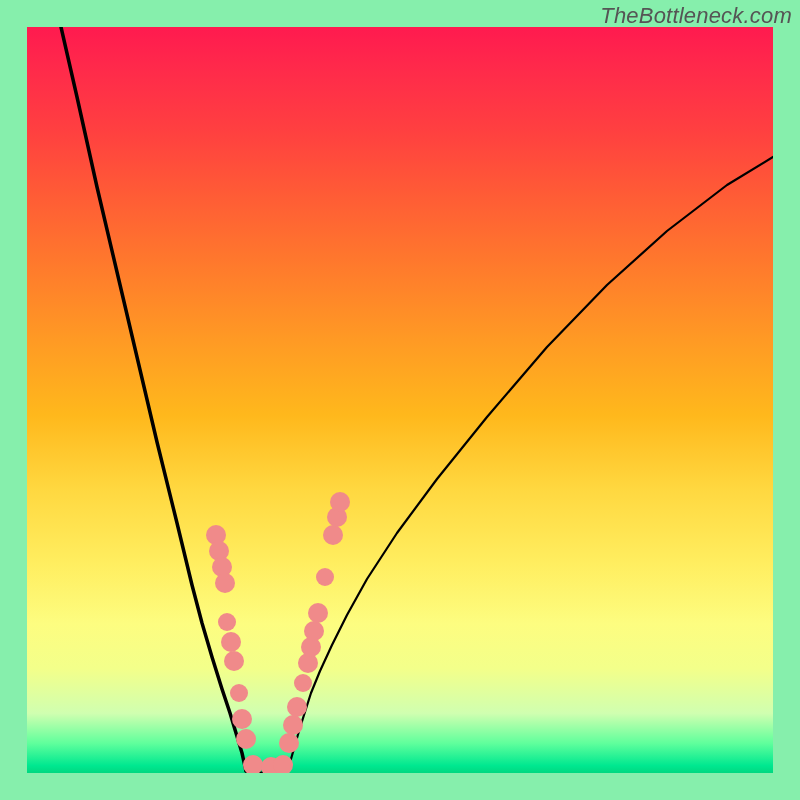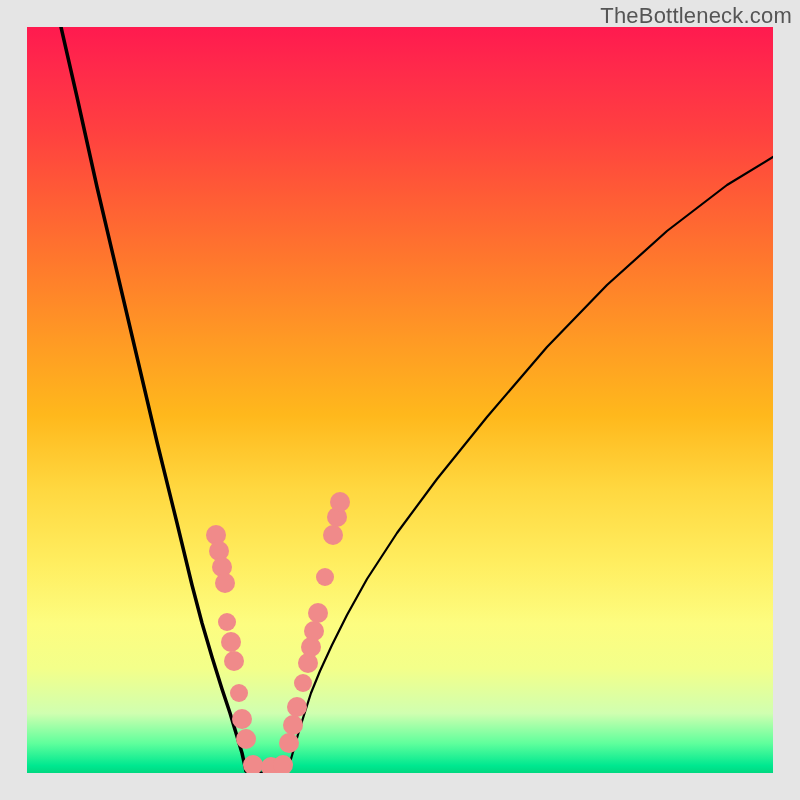--- a/index.html
+++ b/index.html
@@ -10,21 +10,22 @@
     overflow: hidden;
     background: #000;
     font-family: Arial, Helvetica, sans-serif;
   }
   .frame {
     position: absolute;
     left: 0;
     top: 0;
     width: 800px;
     height: 800px;
-    background: #e5e5e5;
+    background: #86efac;
+    font-style: italic;
   }
   .plot {
     position: absolute;
     left: 27px;
     top: 27px;
     width: 746px;
     height: 746px;
     
     background: linear-gradient(to bottom,
       #ff1a4f 0%,

